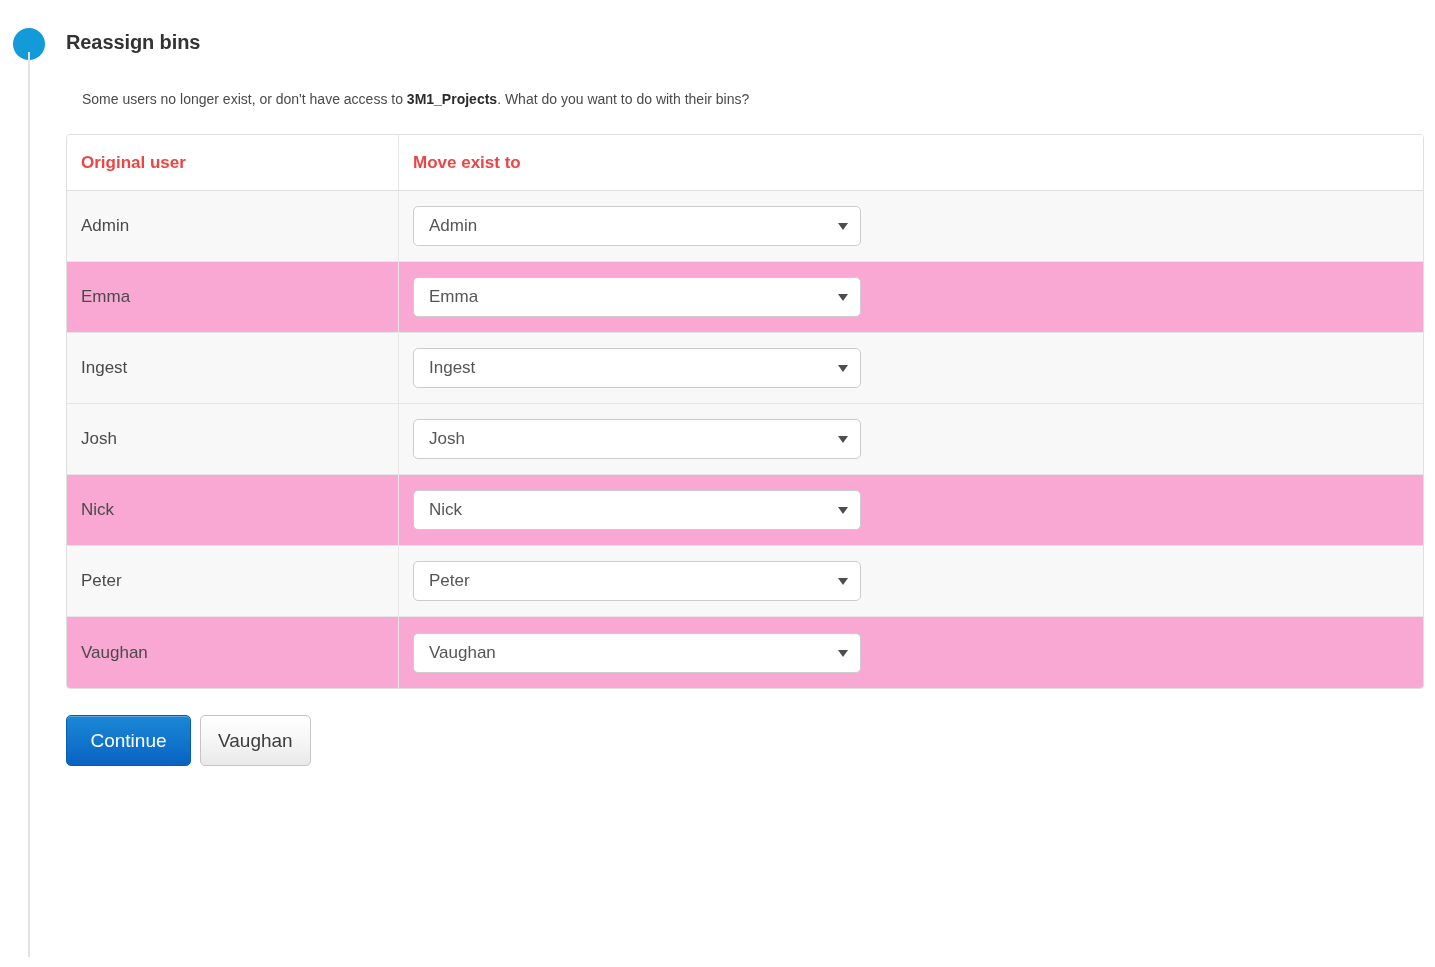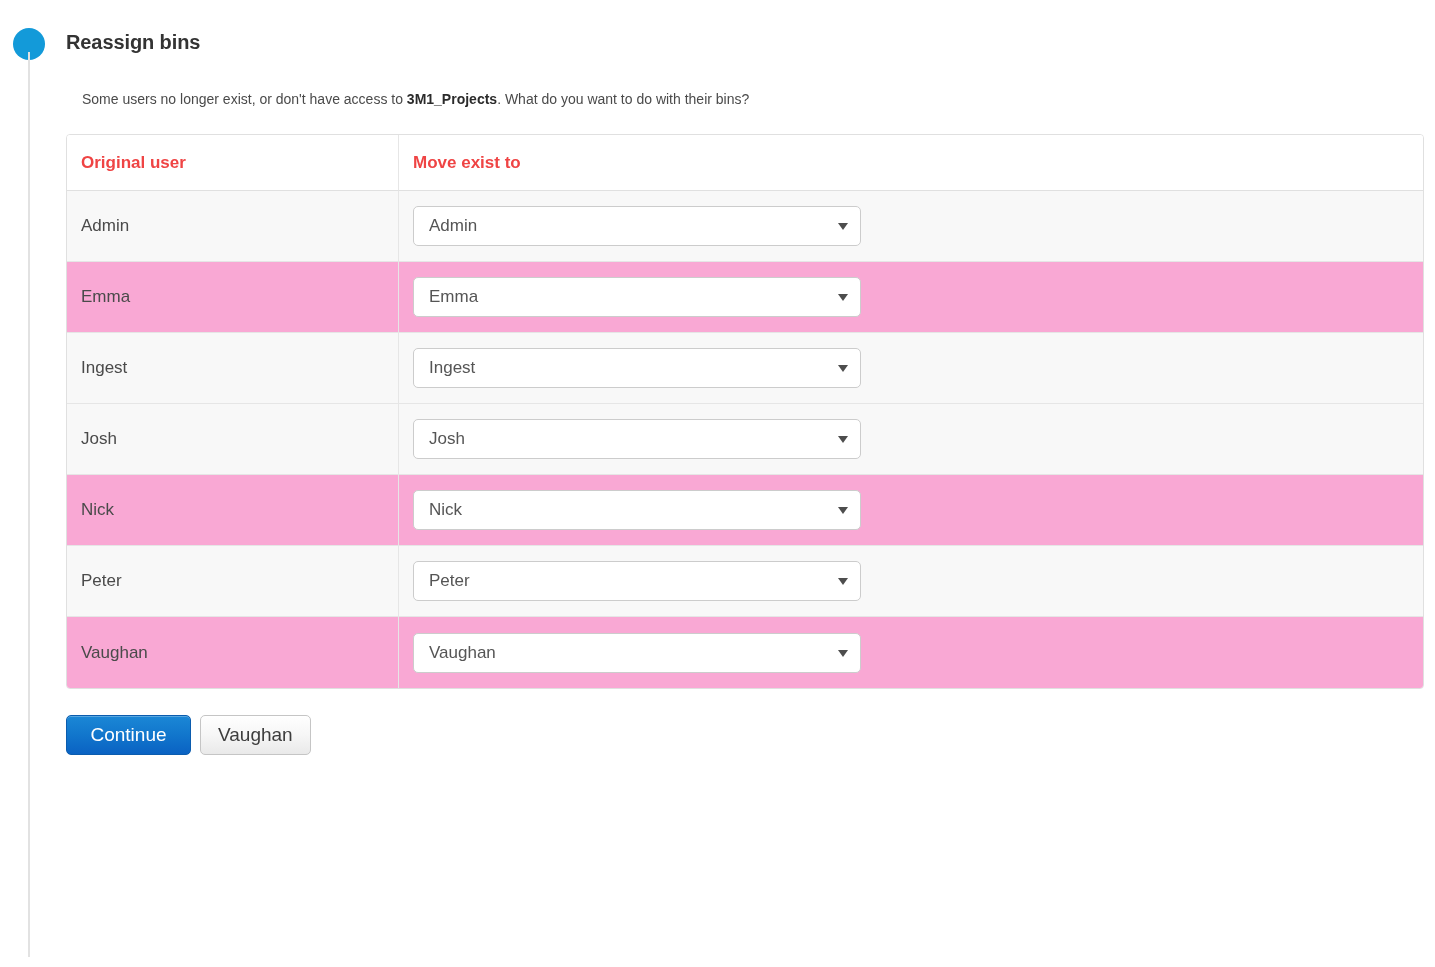--- a/index.html
+++ b/index.html
@@ -187,21 +187,21 @@
     align-items: flex-start;
     gap: 9px;
   }
 
   .btn {
     display: inline-flex;
     align-items: center;
     justify-content: center;
     font-family: "Liberation Sans", sans-serif;
     font-size: 19px;
-    height: 40px;
+    height: 51px;
     border-radius: 5px;
     cursor: pointer;
     padding: 12px 17px;
     white-space: nowrap;
     border: 1px solid transparent;
   }
 
   .btn-primary {
     color: #ffffff;
     background: linear-gradient(to bottom, #1b87d6 0%, #1278cd 45%, #0a62c3 100%);

